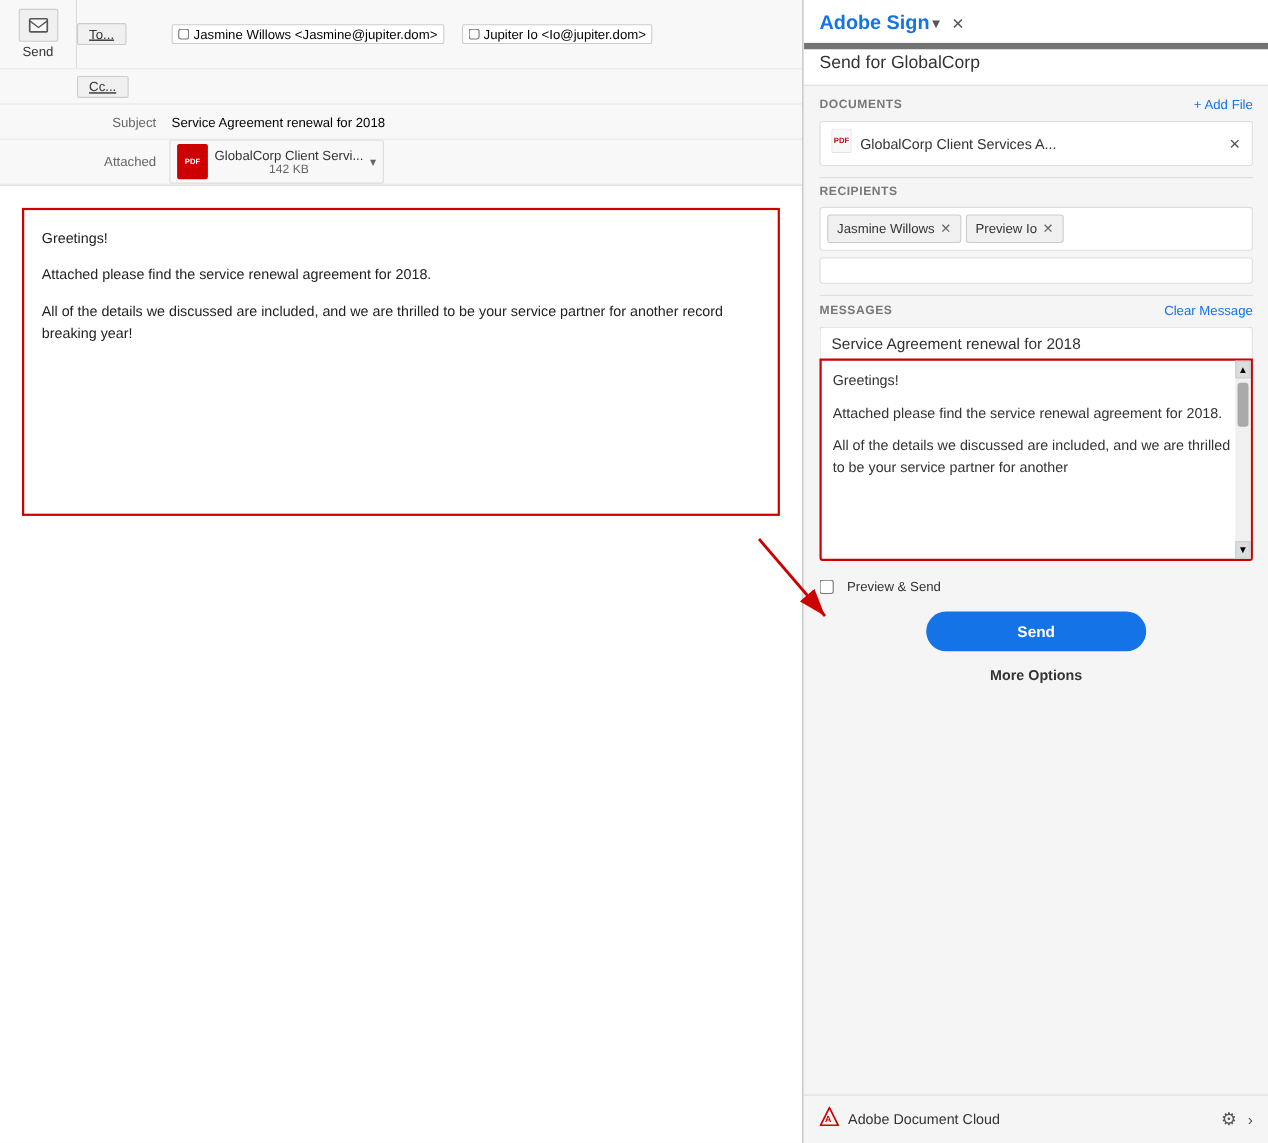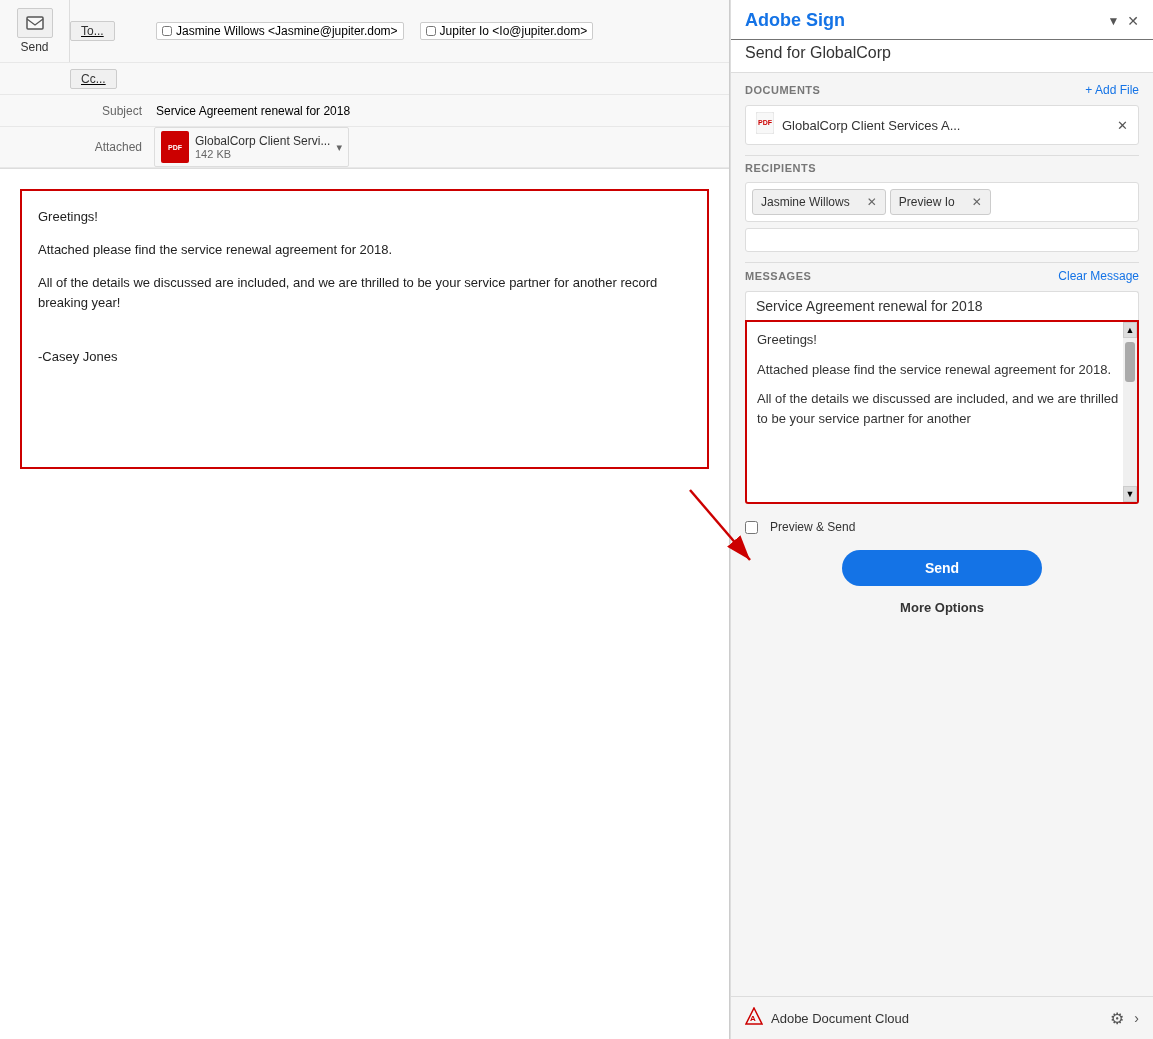--- a/index.html
+++ b/index.html
@@ -138,20 +138,21 @@
       align-items: center;
       border-bottom: 1px solid #e8e8e8;
       min-height: 32px;
     }
 
     .attachment-row {
       display: flex;
       align-items: center;
       border-bottom: 1px solid #e8e8e8;
       min-height: 40px;
+      text-align: center;
     }
 
     .attachment-item {
       display: flex;
       align-items: center;
       background: #f8f8f8;
       border: 1px solid #ddd;
       border-radius: 2px;
       padding: 3px 6px;
       margin-left: 4px;
@@ -228,24 +229,24 @@
       width: 423px;
       background: #f5f5f5;
       display: flex;
       flex-direction: column;
       border-left: 1px solid #ddd;
     }
 
     .panel-header {
       background: #ffffff;
       padding: 10px 14px 8px;
-      border-bottom: 1px solid #737373;
-      display: flex;
-      align-items: center;
-      justify-content: space-between;
+      border-bottom: 6px solid #737373;
+      display: flex;
+      align-items: center;
+      justify-content: flex-start;
     }
 
     .panel-title {
       color: #1473e6;
       font-size: 18px;
       font-weight: 600;
     }
 
     .panel-header-actions {
       display: flex;
@@ -344,21 +345,20 @@
 
     .recipient-tag {
       display: inline-flex;
       align-items: center;
       background: #f0f0f0;
       border: 1px solid #ccc;
       border-radius: 3px;
       padding: 2px 8px;
       font-size: 12px;
       color: #333;
-      gap: 12px;
     }
 
     .recipient-tag .tag-close {
       margin-left: 5px;
       font-size: 12px;
       color: #666;
       cursor: pointer;
     }
 
     .recipient-input-row {
@@ -608,21 +608,20 @@
 
   </div>
 
   <div class="email-body-wrapper">
     <div class="email-body">
       <div class="email-body-content">
         <p>Greetings!</p>
         <p>Attached please find the service renewal agreement for 2018.</p>
         <p>All of the details we discussed are included, and we are thrilled to be your service partner for another record breaking year!</p>
         <br>
-        <p>-Casey Jones</p>
       </div>
     </div>
   </div>
 </div>
 
 <div class="adobe-sign-panel">
 
   <div class="panel-header">
     <span class="panel-title">Adobe Sign</span>
     <div class="panel-header-actions">

